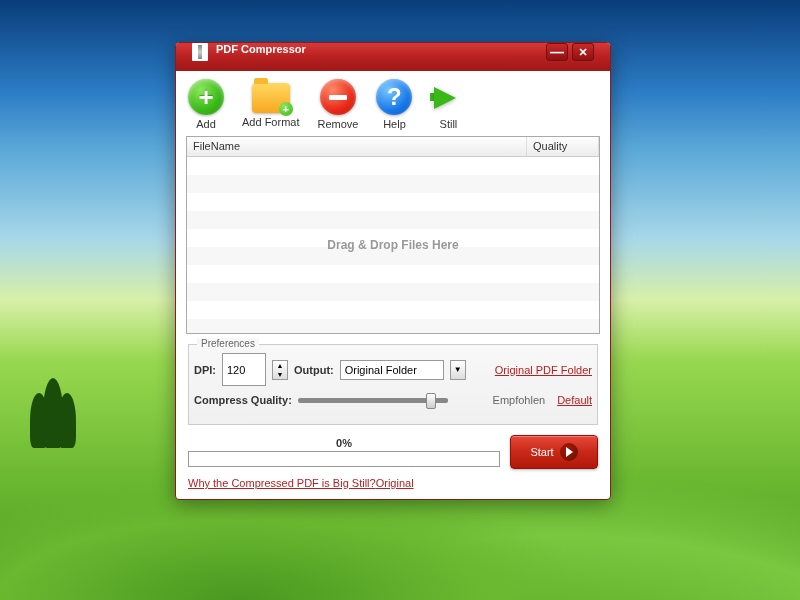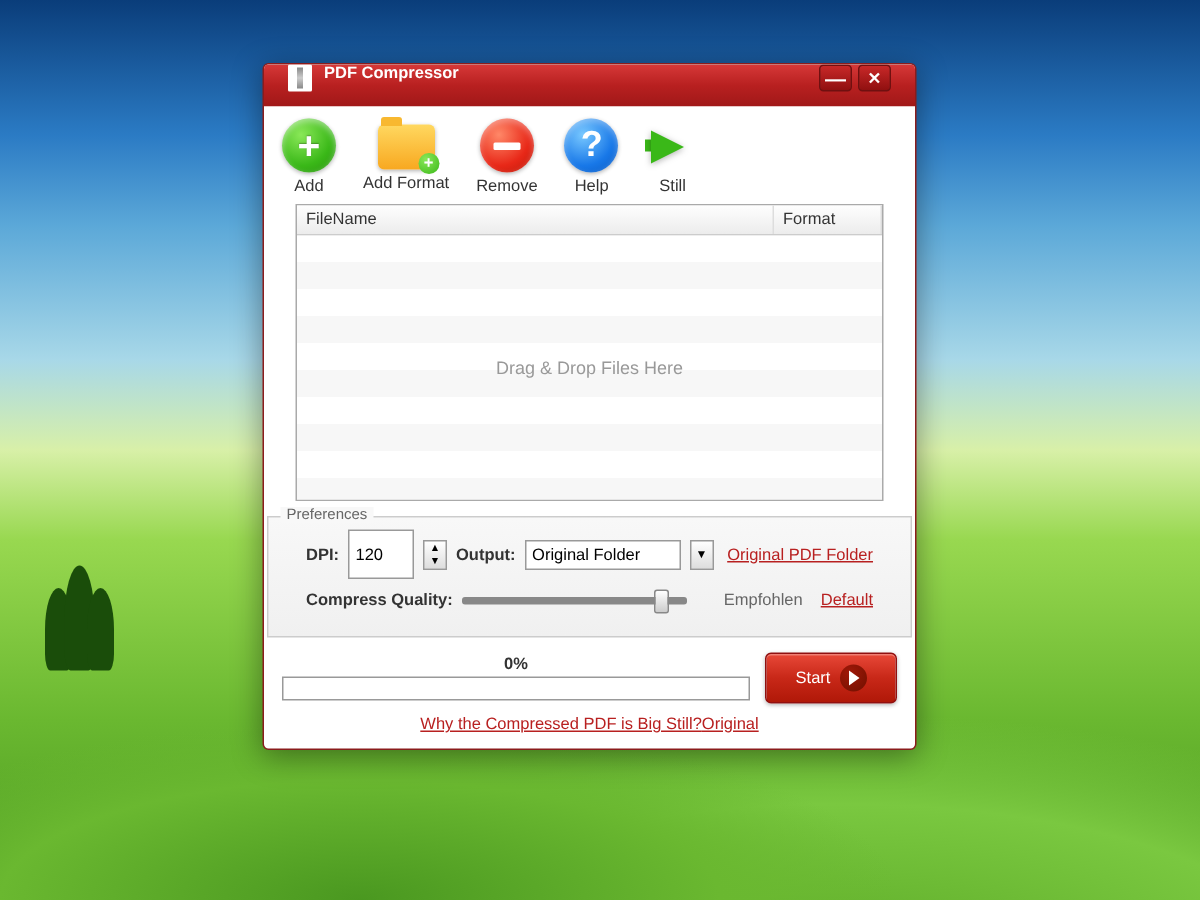--- a/index.html
+++ b/index.html
@@ -25,48 +25,48 @@
 .icon-folder::before{content:"";position:absolute;top:-5px;left:2px;width:14px;height:6px;background:#f8b830;border-radius:2px 2px 0 0}
 .icon-folder::after{content:"+";position:absolute;right:-3px;bottom:-3px;width:14px;height:14px;background:radial-gradient(circle at 35% 30%,#8ae858,#3ab818);border-radius:50%;color:#fff;font-size:11px;font-weight:bold;text-align:center;line-height:14px}
 .icon-remove{background:radial-gradient(circle at 35% 30%,#ff8868,#e82818 60%,#b81808);box-shadow:inset 0 2px 4px rgba(255,255,255,0.4),0 1px 3px rgba(0,0,0,0.3)}
 .icon-remove::after{content:"";width:18px;height:5px;background:#fff;border-radius:1px}
 .icon-help{background:radial-gradient(circle at 35% 30%,#78c8ff,#1878e8 60%,#0858c0);box-shadow:inset 0 2px 4px rgba(255,255,255,0.4),0 1px 3px rgba(0,0,0,0.3)}
 .icon-help::after{content:"?";color:#fff;font-size:24px;font-weight:bold}
 .icon-exit{width:36px;height:36px;position:relative}
 .icon-exit::after{content:"";position:absolute;left:4px;top:8px;border-left:22px solid #3ab818;border-top:11px solid transparent;border-bottom:11px solid transparent;filter:drop-shadow(0 1px 2px rgba(0,0,0,0.3))}
 .icon-exit::before{content:"";position:absolute;left:0;top:14px;width:8px;height:8px;background:#3ab818}
 .tool-label{color:#333;font-size:11px}
-.filelist{margin:0 21px;border:1px solid #aaa;height:198px;background:#fff;position:relative}
+.filelist{margin:0 10px;border:1px solid #aaa;height:198px;background:#fff;position:relative}
 .filelist-header{display:flex;background:linear-gradient(to bottom,#fefefe,#ececec);border-bottom:1px solid #ccc;height:20px}
 .fh-col{padding:3px 6px;border-right:1px solid #ddd;color:#333}
 .fh-name{flex:1}
 .fh-format{width:72px}
 .filelist-body{height:176px;display:flex;align-items:center;justify-content:center;background:repeating-linear-gradient(to bottom,#fff 0,#fff 18px,#f7f7f7 18px,#f7f7f7 36px)}
-.drop-text{color:#999;font-weight:normal;font-size:12px}
-.prefs{margin:10px 2px 6px;border:1px solid #ccc;padding:8px 25px 10px;position:relative;background:linear-gradient(to bottom,#f8f8f8,#f0f0f0)}
+.drop-text{color:#999;font-weight:bold;font-size:12px}
+.prefs{margin:10px 12px 6px;border:1px solid #ccc;padding:8px 5px 10px;position:relative;background:linear-gradient(to bottom,#f8f8f8,#f0f0f0)}
 .prefs-title{position:absolute;top:-7px;left:8px;background:#f8f8f8;padding:0 4px;color:#666;font-size:10px}
 .prefs-row{display:flex;align-items:center;gap:6px;margin-bottom:8px}
 .prefs-label{color:#333;font-weight:bold}
 .dpi-input{width:44px;height:33px;border:1px solid #999;padding:0 4px;background:#fff}
 .spin{width:16px;height:20px;border:1px solid #999;background:linear-gradient(to bottom,#fff,#ddd);font-size:7px;text-align:center;line-height:9px;cursor:pointer}
 .output-select{width:104px;height:20px;border:1px solid #999;padding:0 4px;background:#fff}
 .sel-btn{width:16px;height:20px;border:1px solid #999;background:linear-gradient(to bottom,#fff,#ddd);font-size:8px;text-align:center;line-height:18px;cursor:pointer}
 .link-red{color:#b82020;text-decoration:underline;cursor:pointer}
 .prefs-right{margin-left:auto;display:flex;flex-direction:column;align-items:center;gap:6px}
 .slider{width:150px;height:5px;background:#888;border-radius:2px;position:relative}
 .slider-thumb{position:absolute;right:12px;top:-5px;width:10px;height:16px;background:linear-gradient(to bottom,#fff,#ccc);border:1px solid #888;border-radius:2px;cursor:pointer}
 .empf{color:#666}
 .bottom{display:flex;align-items:center;padding:4px 12px 8px;gap:10px}
 .progress-wrap{flex:1;display:flex;flex-direction:column;align-items:center;gap:2px}
 .progress-pct{color:#333;font-weight:bold}
 .progress-bar{width:100%;height:16px;border:1px solid #999;background:#fff}
 .start-btn{width:88px;height:34px;background:linear-gradient(to bottom,#e84838,#c82818 50%,#b01808);border:1px solid #901010;border-radius:4px;color:#fff;font-weight:normal;font-size:14px;display:flex;align-items:center;justify-content:center;gap:6px;cursor:pointer;box-shadow:inset 0 1px 0 rgba(255,255,255,0.3),0 1px 3px rgba(0,0,0,0.3)}
 .start-arrow{width:18px;height:18px;background:radial-gradient(circle at 35% 30%,#a01808,#701000);border-radius:50%;display:flex;align-items:center;justify-content:center}
 .start-arrow::after{content:"";border-left:7px solid #fff;border-top:5px solid transparent;border-bottom:5px solid transparent;margin-left:2px}
-.footer{display:flex;padding:0 12px 10px;justify-content:center}
+.footer{display:flex;padding:0 12px 10px;justify-content:flex-start}
 </style>
 </head>
 <body>
 
 <div class="hills"></div>
 <div class="trees">
   <span class="tree"></span><span class="tree"></span><span class="tree"></span>
 </div>
 
 <div class="window">
@@ -101,21 +101,21 @@
     </div>
     <div class="tool-btn">
       <div class="tool-icon icon-exit"></div>
       <span class="tool-label">Still</span>
     </div>
   </div>
 
   <div class="filelist">
     <div class="filelist-header">
       <div class="fh-col fh-name">FileName</div>
-      <div class="fh-col fh-format">Format</div>
+      <div class="fh-col fh-format">Quality</div>
     </div>
     <div class="filelist-body">
       <span class="drop-text">Drag &amp; Drop Files Here</span>
     </div>
   </div>
 
   <div class="prefs">
     <span class="prefs-title">Preferences</span>
     <div class="prefs-row">
       <span class="prefs-label">DPI:</span>

